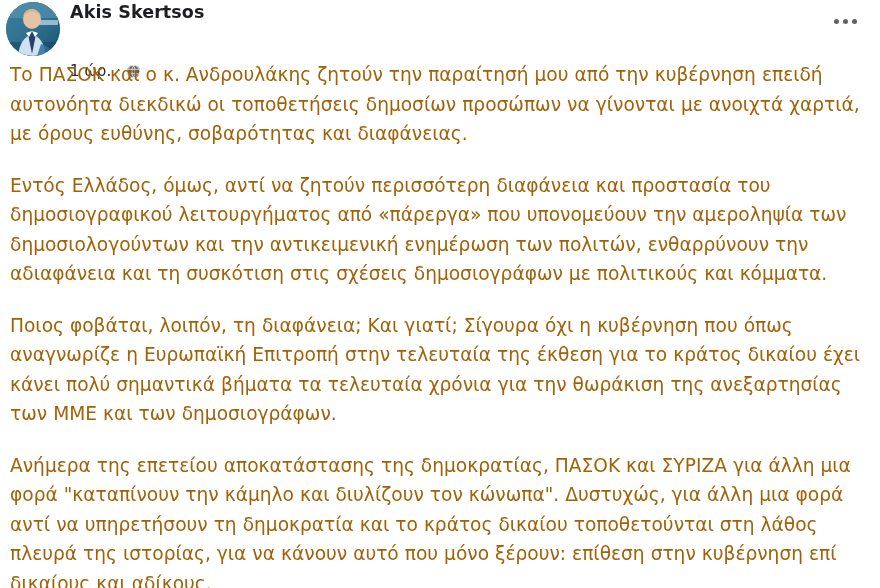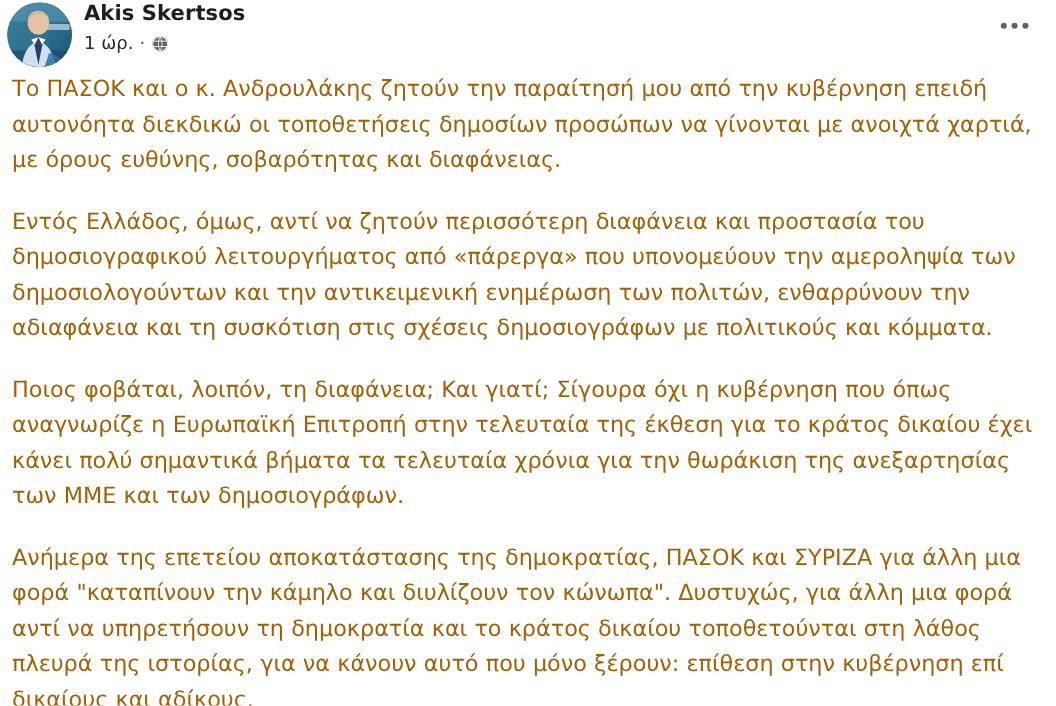--- a/index.html
+++ b/index.html
@@ -42,20 +42,21 @@
     display: block;
   }
   .avatar svg { display: block; width: 54px; height: 54px; }
 
   #header-text {
     margin-left: 10px;
     margin-top: 1px;
     display: flex;
     flex-direction: column;
     justify-content: flex-start;
+    gap: 35px;
   }
   #author-name {
     font-size: 17.5px;
     font-weight: bold;
     line-height: 22px;
     letter-spacing: 0.1px;
     color: #1c1e21;
     white-space: nowrap;
   }
   #meta-row {

